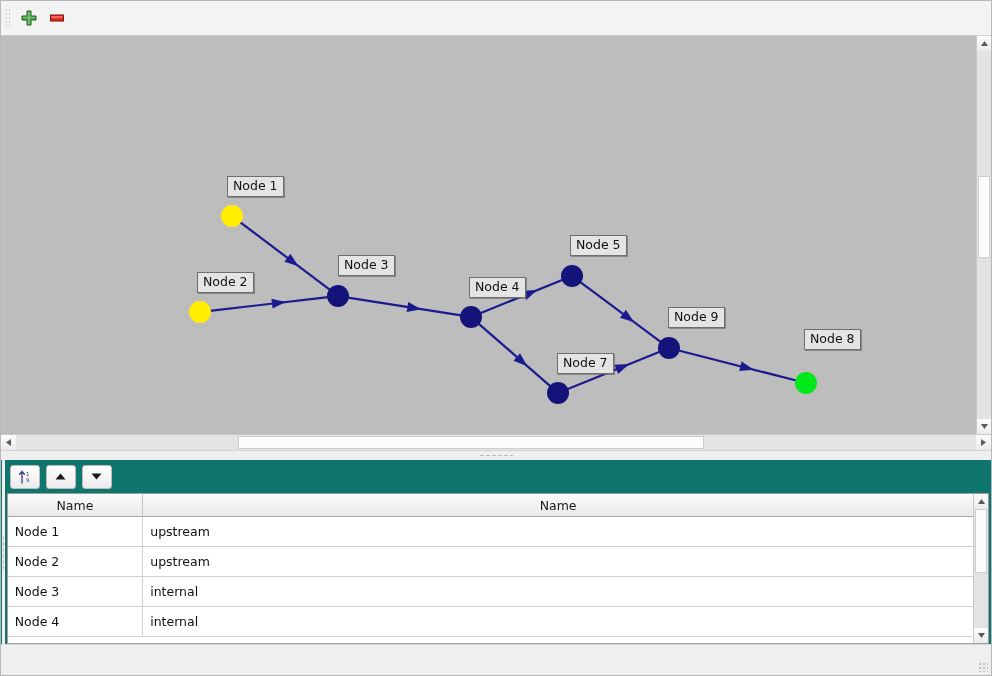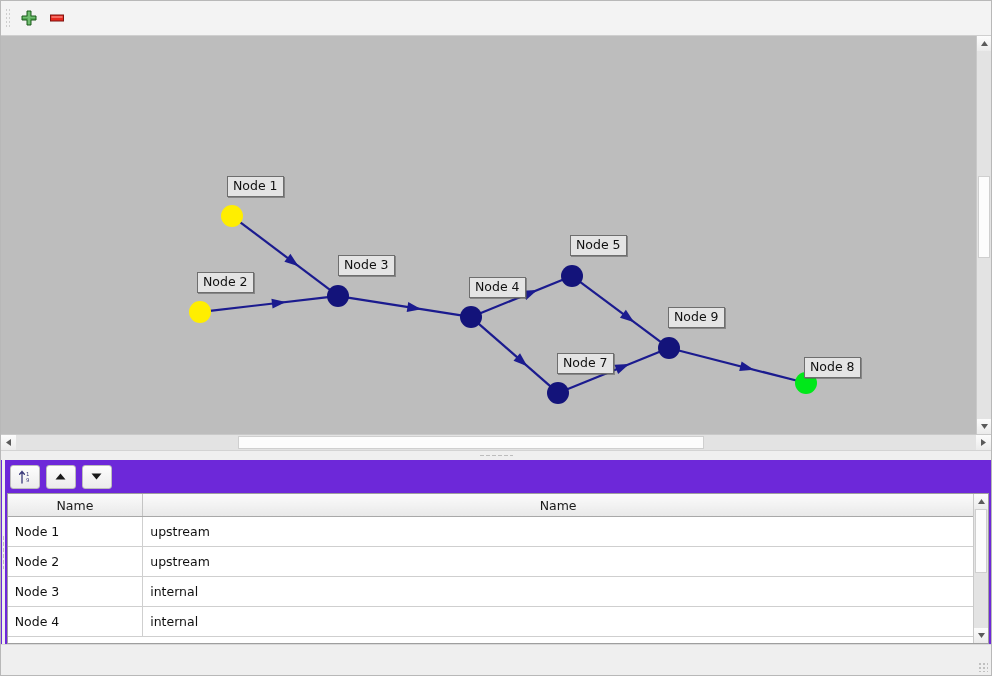--- a/index.html
+++ b/index.html
@@ -163,21 +163,21 @@
   .bottom {
     flex: 1 1 auto;
     display: flex;
     background: #efefef;
     min-height: 0;
   }
   .pane {
     display: flex;
     flex-direction: column;
     min-width: 0;
-    background: #6d28d9;
+    background: #0f766e;
   }
   .pane.left  { width: 711px; }
   .pane.right { flex: 1 1 auto; }
   .vsplit {
     width: 7px;
     background: #efefef;
     display: flex; align-items: center; justify-content: center;
     cursor: col-resize;
   }
   .vsplit .grip {
@@ -343,21 +343,21 @@
         </g>
     </svg>
     <div id="labels-layer">
         <div class="node-label" style="left: 226px; top: 140px;">Node 1</div>
         <div class="node-label" style="left: 196px; top: 236px;">Node 2</div>
         <div class="node-label" style="left: 337px; top: 219px;">Node 3</div>
         <div class="node-label" style="left: 468px; top: 241px;">Node 4</div>
         <div class="node-label" style="left: 569px; top: 199px;">Node 5</div>
         <div class="node-label" style="left: 556px; top: 317px;">Node 7</div>
         <div class="node-label" style="left: 667px; top: 271px;">Node 9</div>
-        <div class="node-label" style="left: 803px; top: 321px; text-align: center;">Node 8</div>
+        <div class="node-label" style="left: 803px; top: 293px; text-align: center;">Node 8</div>
       </div>
 
     <div class="vscroll">
       <div class="sb-arrow top">
         <svg width="7" height="5" viewBox="0 0 7 5">
           <path d="M3.5 0 L7 5 L0 5 Z" fill="#5a5a5a"></path>
         </svg>
       </div>
       <div class="sb-track">
         <div class="sb-thumb"></div>

